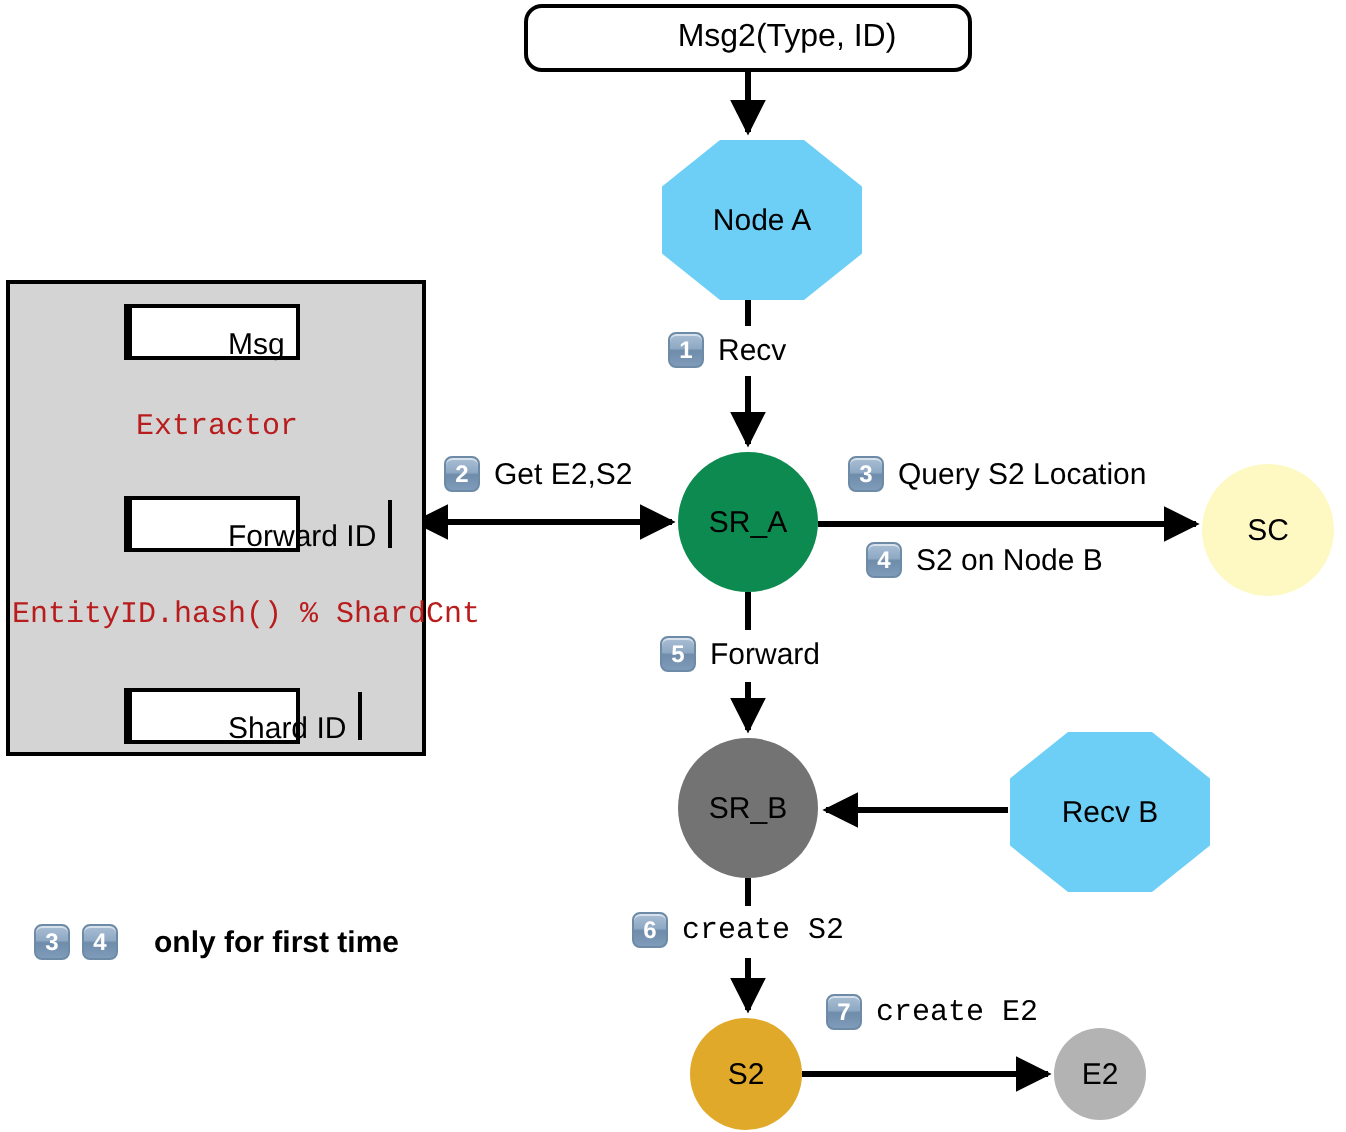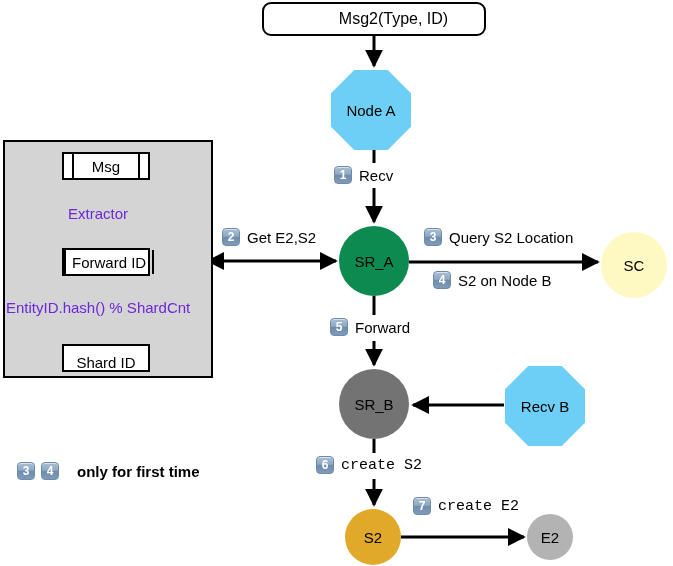--- a/index.html
+++ b/index.html
@@ -31,21 +31,21 @@
     border-radius: 9px;
     background: #fff;
     display: flex; align-items: center; justify-content: center;
     font-size: 16px;
     box-sizing: border-box;
     padding-left: 39px;
   }
 
   
   .octagon {
-    width: 80px; height: 80px;
+    width: 100px; height: 80px;
     background: #6dcff6;
     clip-path: polygon(29% 0%, 71% 0%, 100% 29%, 100% 71%, 71% 100%, 29% 100%, 0% 71%, 0% 29%);
     display: flex; align-items: center; justify-content: center;
     font-size: 15px;
   }
   #node-a { left: 331px; top: 70px; }
   #node-b { left: 505px; top: 366px; }
 
   
   .circle {
@@ -75,32 +75,34 @@
     background: #fff;
     box-sizing: border-box;
     display: flex; align-items: stretch;
     font-size: 15px;
   }
   .cbox .rail { width: 8px; border-right: 2px solid #000; }
   .cbox .rail.right { border-right: none; border-left: 2px solid #000; }
   .cbox .ctext {
     flex: 1;
     display: flex; align-items: center; justify-content: center;
-    padding: 8px 6px;
-    white-space: nowrap;
+    padding: 18px 6px;
+    white-space: nowrap;
+    margin-left: 42px;
   }
   #box-msg      { left: 62px; top: 152px; width: 88px; }
   #box-entityid { left: 62px; top: 248px; width: 88px; }
-  #box-shardid  { left: 62px; top: 344px; width: 88px; flex-direction: column; }
+  #box-shardid  { left: 62px; top: 344px; width: 88px; }
 
   
   .redlabel {
-    color: #6d28d9;
-    font-size: 15px;
-    white-space: nowrap;
+    color: #b91c1c;
+    font-size: 15px;
+    white-space: nowrap;
+    font-family: Liberation Mono, monospace;
   }
   #lbl-extractor { left: 68px; top: 205px; }
   #lbl-hash      { left: 6px; top: 299px; }
 
   
   .badge {
     width: 18px; height: 18px;
     border-radius: 4px;
     background: linear-gradient(to bottom, #a9bed4 0%, #8fa9c4 45%, #6f8dab 52%, #7e9cba 100%);
     border: 1px solid #6d8aa6;

